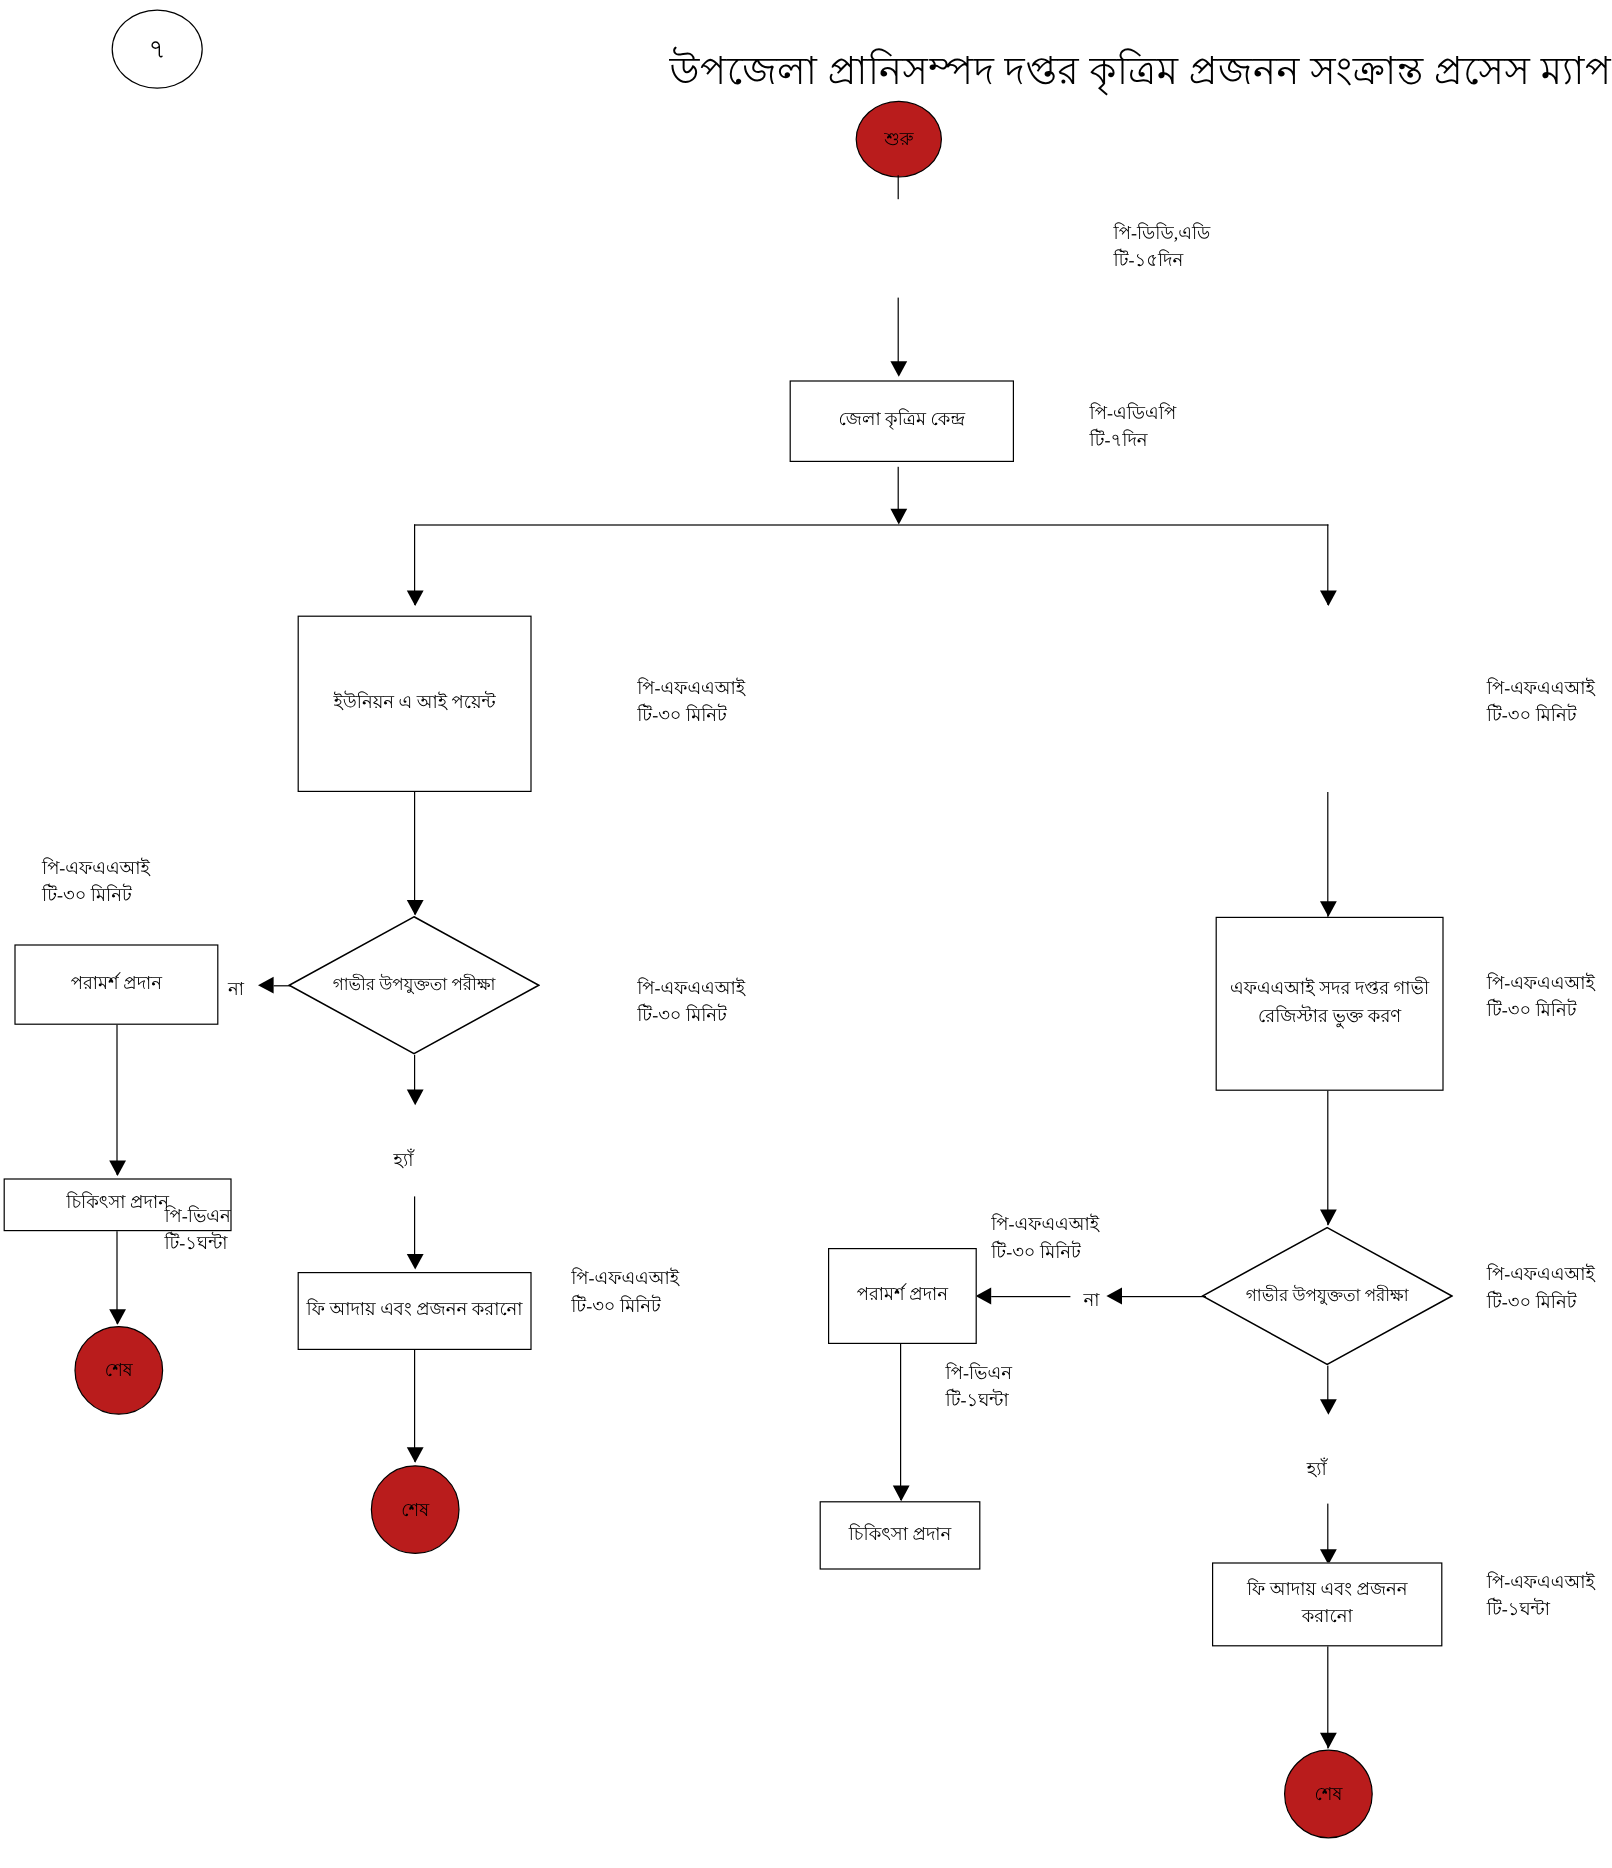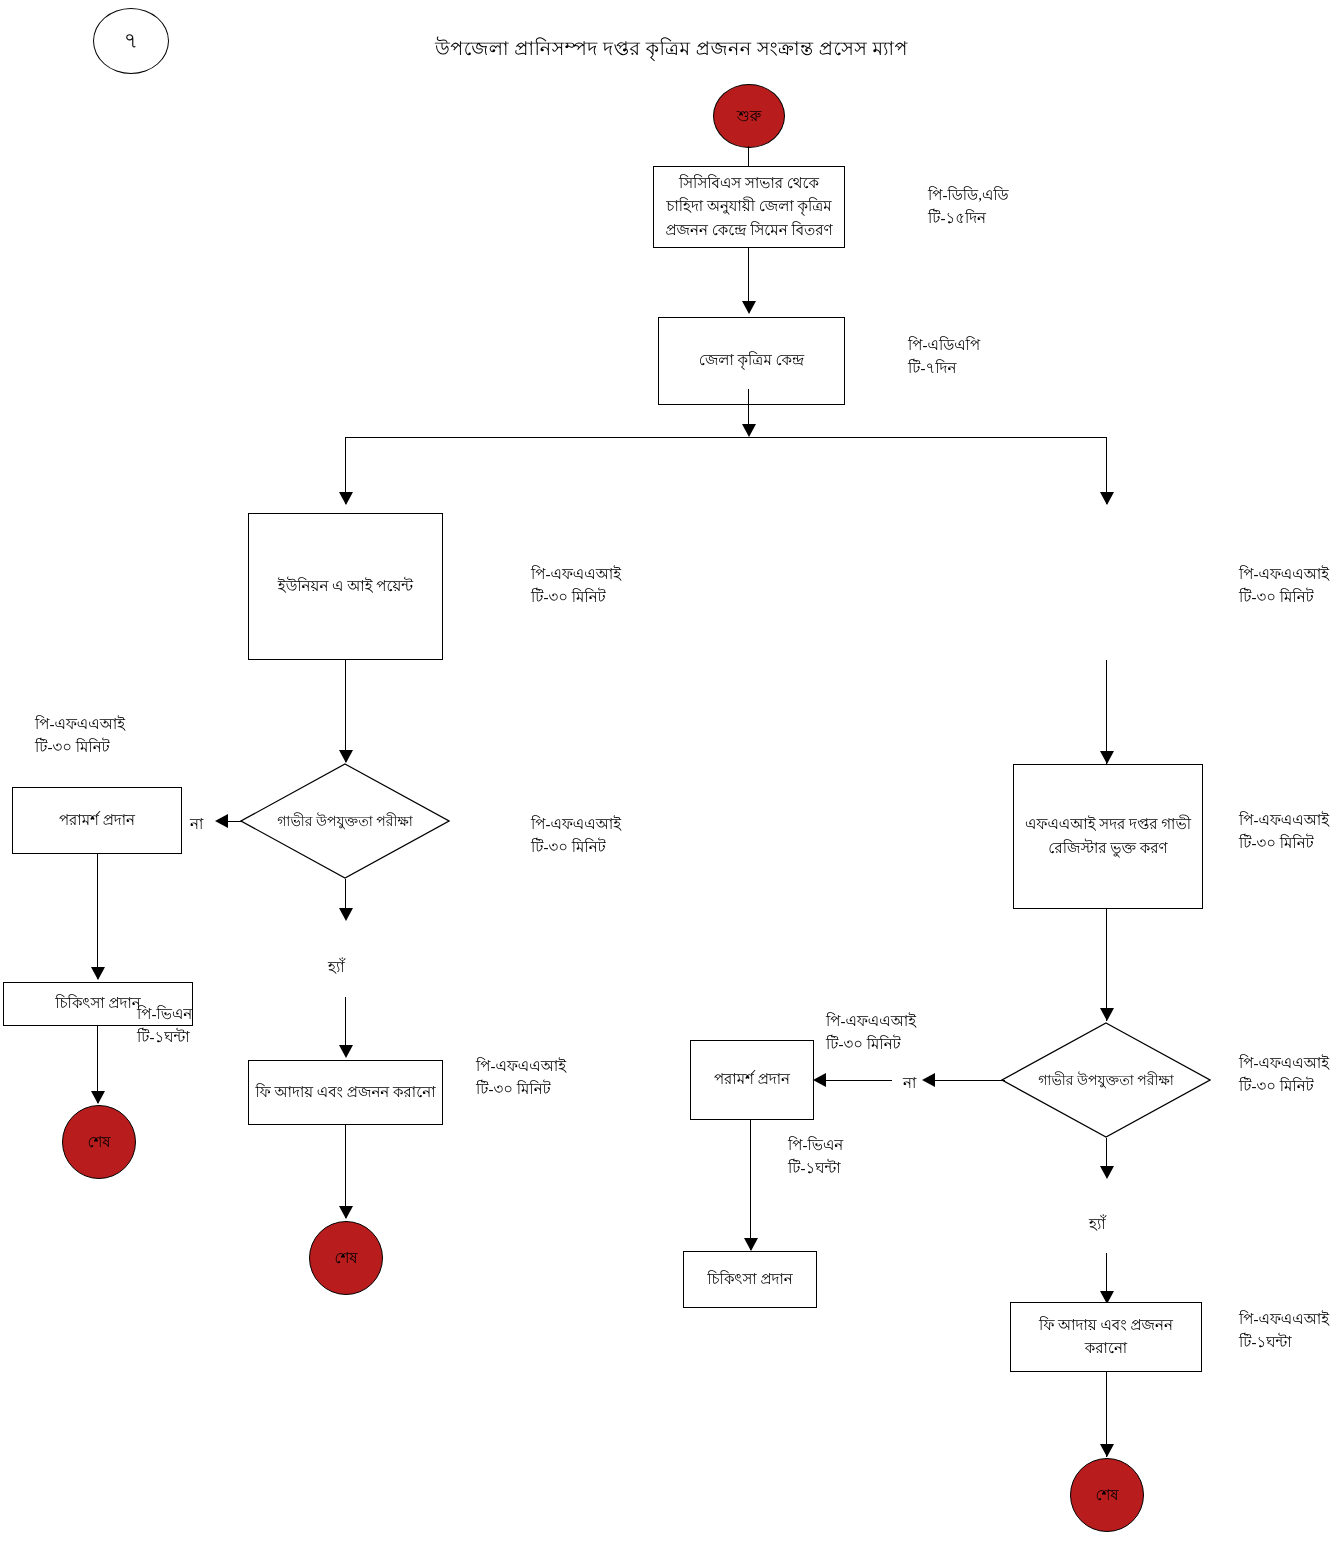--- a/index.html
+++ b/index.html
@@ -25,22 +25,22 @@
     border: 1.4px solid #000;
     border-radius: 50%;
     display: flex; align-items: center; justify-content: center;
     font-size: 22px;
   }
 
   
   .title {
     left: 0; top: 34px;
     width: 1343px;
-    text-align: center;
-    font-size: 19px;
+    text-align: right;
+    font-size: 32px;
     letter-spacing: 0.5px;
   }
 
   
   .circle {
     border: 1.4px solid #000;
     border-radius: 50%;
     display: flex; align-items: center; justify-content: center;
     font-size: 15px;
     background: #b91c1c;
@@ -113,32 +113,29 @@
   </div>
 
   <div class="abs title">উপজেলা প্রানিসম্পদ দপ্তর কৃত্রিম প্রজনন সংক্রান্ত প্রসেস ম্যাপ</div>
 
   <div class="abs circle" style="left:713px; top:84px; width:70px; height:62px;">
     <span>শুরু</span>
   </div>
 
   <div class="abs vline" style="left:748px; top:146px; height:20px;"></div>
 
-  <div class="abs box" style="left:653px; top:166px; width:192px; height:82px;">
-    <span>সিসিবিএস সাভার থেকে চাহিদা অনুযায়ী জেলা কৃত্রিম প্রজনন কেন্দ্রে সিমেন বিতরণ</span>
-  </div>
   <div class="abs note" style="left:908px; top:184px;margin-left:20px;">
     <div>পি-ডিডি,এডি</div>
     <div>টি-১৫দিন</div>
   </div>
 
   <div class="abs vline" style="left:748px; top:248px; height:55px;"></div>
   <div class="abs arrow-down" style="left:742px; top:301px;"></div>
 
-  <div class="abs box" style="left:658px; top:317px; width:187px; height:88px;">
+  <div class="abs box" style="left:658px; top:317px; width:187px; height:68px;">
     <span>জেলা কৃত্রিম কেন্দ্র</span>
   </div>
   <div class="abs note" style="left:908px; top:334px;">
     <div>পি-এডিএপি</div>
     <div>টি-৭দিন</div>
   </div>
 
   <div class="abs vline" style="left:748px; top:389px; height:46px;"></div>
   <div class="abs arrow-down" style="left:742px; top:424px;"></div>
   <div class="abs hline" style="left:345px; top:437px; width:762px;"></div>

